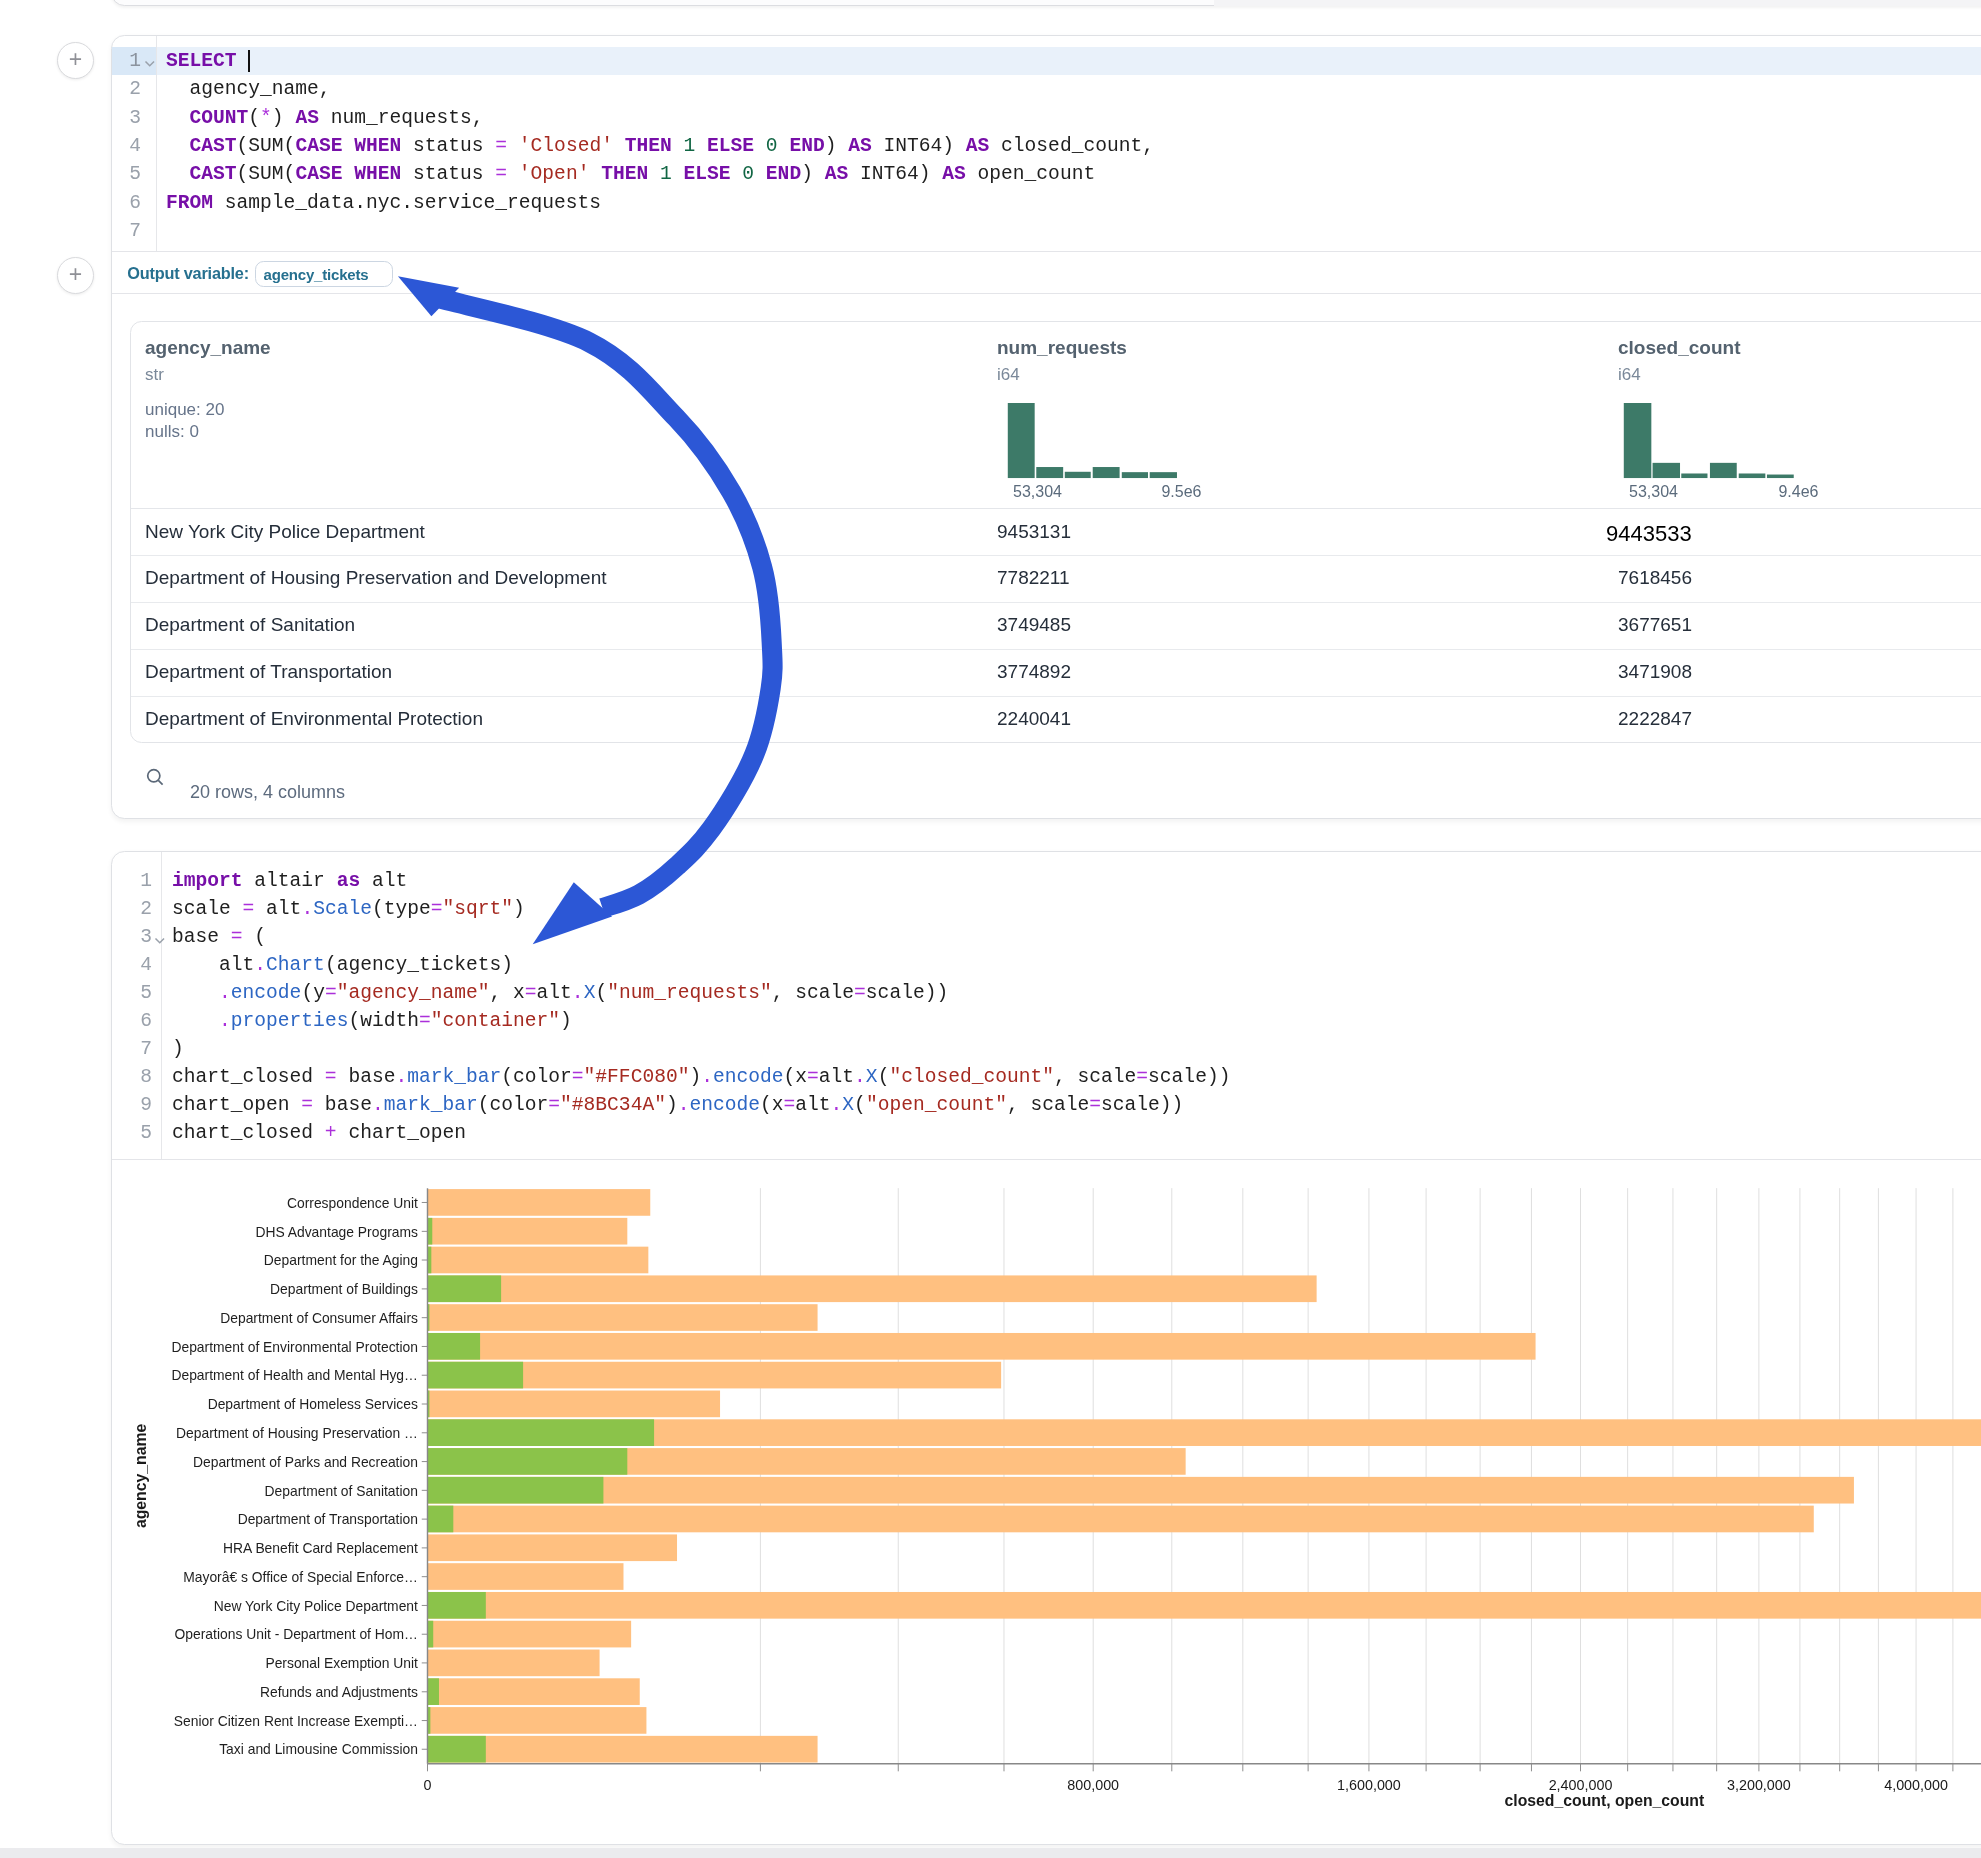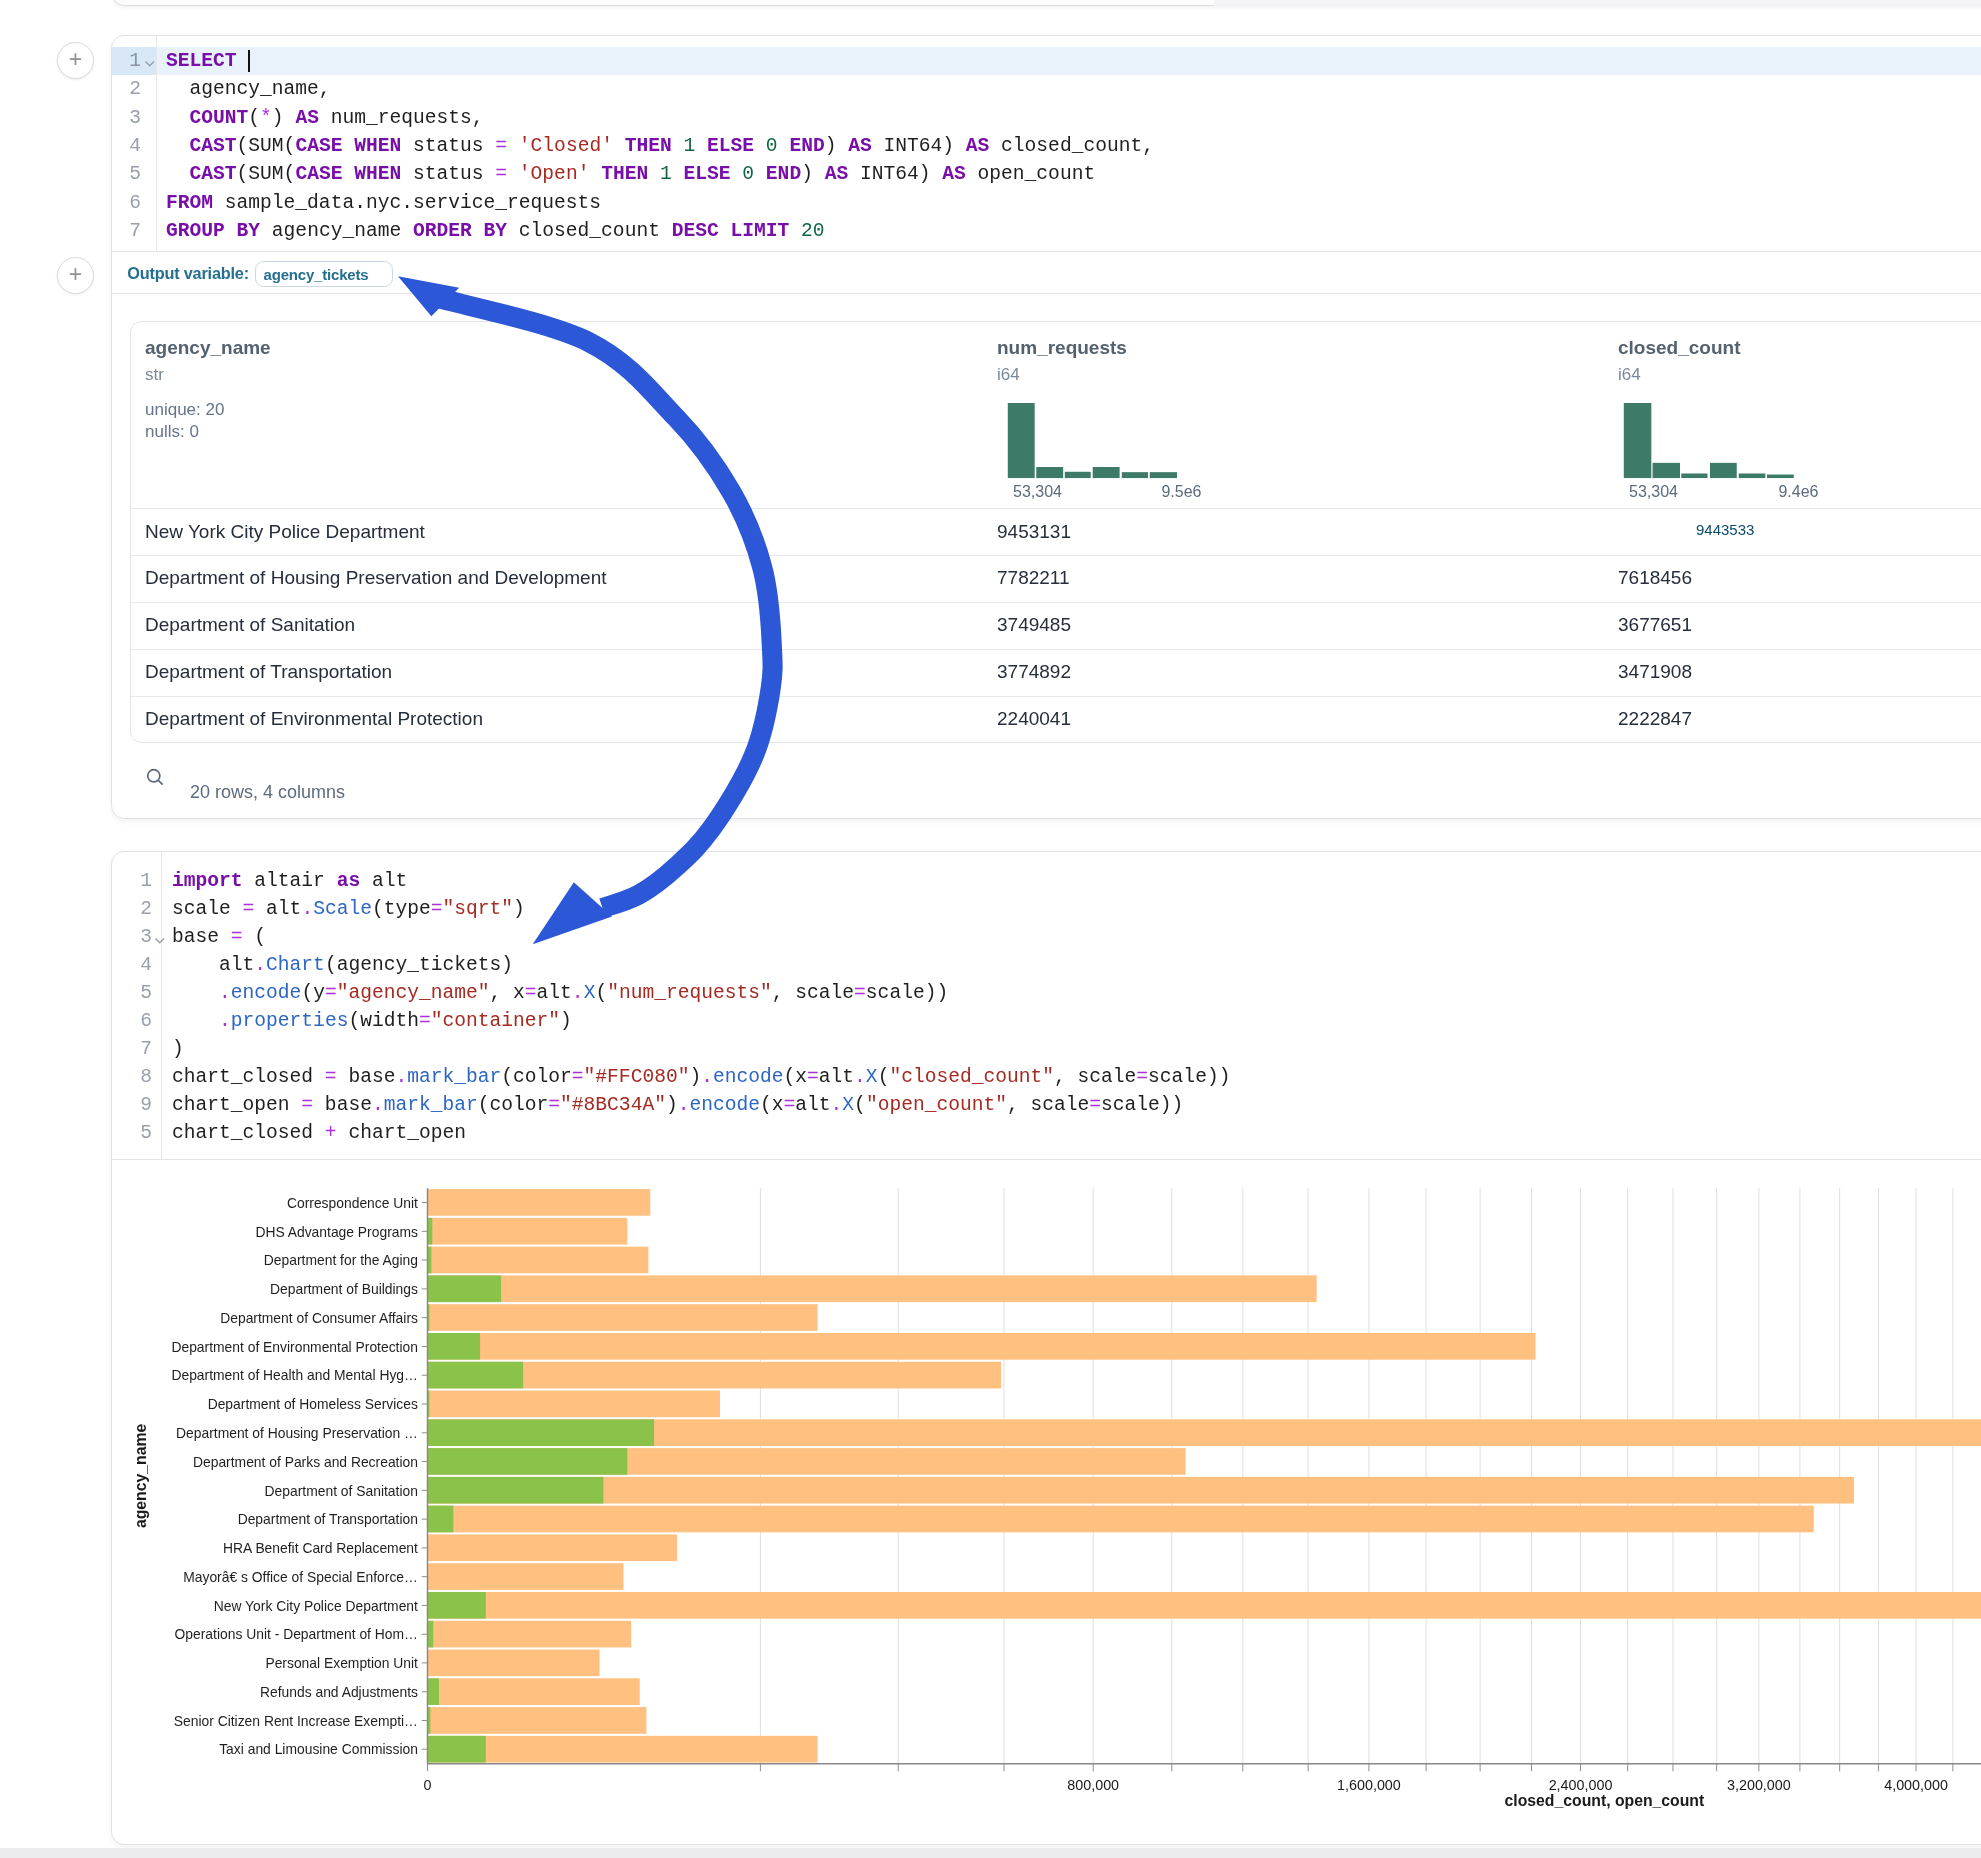--- a/index.html
+++ b/index.html
@@ -44,21 +44,20 @@
     <svg style="position:absolute;left:32px;top:24px;" width="11.5" height="7.6" viewBox="0 0 12 8">
         <path d="M1.5 1.5 L6 6 L10.5 1.5" stroke="#9aa1ab" stroke-width="1.6" fill="none"></path>
       </svg>
 
     <div class="cl" style="left:54px;top:11.2px;"><span class="kw">SELECT</span> </div>
     <div class="cl" style="left:54px;top:39px;">  agency_name,</div>
     <div class="cl" style="left:54px;top:68px;">  <span class="kw">COUNT</span>(<span class="op">*</span>) <span class="kw">AS</span> num_requests,</div>
     <div class="cl" style="left:54px;top:96px;">  <span class="kw">CAST</span>(SUM(<span class="kw">CASE</span> <span class="kw">WHEN</span> status <span class="op">=</span> <span class="str">'Closed'</span> <span class="kw">THEN</span> <span class="num">1</span> <span class="kw">ELSE</span> <span class="num">0</span> <span class="kw">END</span>) <span class="kw">AS</span> INT64) <span class="kw">AS</span> closed_count,</div>
     <div class="cl" style="left:54px;top:124px;">  <span class="kw">CAST</span>(SUM(<span class="kw">CASE</span> <span class="kw">WHEN</span> status <span class="op">=</span> <span class="str">'Open'</span> <span class="kw">THEN</span> <span class="num">1</span> <span class="kw">ELSE</span> <span class="num">0</span> <span class="kw">END</span>) <span class="kw">AS</span> INT64) <span class="kw">AS</span> open_count</div>
     <div class="cl" style="left:54px;top:153px;"><span class="kw">FROM</span> sample_data.nyc.service_requests</div>
-    <div class="cl" style="left:54px;top:181px;"><span class="kw">GROUP</span> <span class="kw">BY</span> agency_name <span class="kw">ORDER</span> <span class="kw">BY</span> closed_count <span class="kw">DESC</span> <span class="kw">LIMIT</span> <span class="num">20</span></div>
 
     <div style="position:absolute;left:136px;top:14px;width:1.5px;height:22px;background:#111;"></div>
 
     <div style="position:absolute;left:0;top:215px;width:100%;height:43px;border-top:1px solid #e4e5e9;border-bottom:1px solid #e4e5e9;box-sizing:border-box;"></div>
     <div style="position:absolute;left:15.3px;top:228px;font-size:16.3px;letter-spacing:-0.2px;font-weight:bold;color:#26708f;">Output variable: </div>
     <div style="position:absolute;left:143px;top:225px;width:138px;height:26px;border:1.4px solid #ccd6e2;border-radius:8.6px;box-sizing:border-box;overflow:hidden;">
         <span style="position:absolute;left:7.6px;top:3.8px;font-size:15px;letter-spacing:-0.2px;font-weight:bold;color:#26708f;white-space:nowrap;">agency_tickets</span>
       </div>
 
     <div style="position:absolute;left:18px;top:285px;width:1902px;height:422px;border:1.4px solid #e2e4e8;border-radius:11.5px;box-sizing:border-box;"></div>
@@ -93,21 +92,21 @@
         <rect x="91" y="63" width="28.2" height="16"></rect>
         <rect x="121.3" y="74.2" width="28" height="4.8"></rect>
         <rect x="151" y="75.3" width="28.2" height="3.7"></rect>
       </g>
     </svg>
     <div style="position:absolute;left:1484px;top:447px;width:115px;text-align:center;font-size:16px;color:#5b6b7c;">53,304</div>
     <div style="position:absolute;left:1629px;top:447px;width:115px;text-align:center;font-size:16px;color:#5b6b7c;">9.4e6</div>
 
     <div style="position:absolute;left:33px;top:485px;font-size:19px;color:#252e3a;">New York City Police Department</div>
     <div style="position:absolute;left:885px;top:485px;font-size:19px;color:#252e3a;">9453131</div>
-    <div style="position:absolute;left:1584px;top:485px;font-size:15px;color:#0c4a6e;">9443533</div>
+    <div style="position:absolute;left:1494px;top:485px;font-size:22px;color:#000000;">9443533</div>
     <div style="position:absolute;left:19px;top:519px;width:1900px;height:1px;background:#e8eaed;"></div>
     <div style="position:absolute;left:33px;top:531px;font-size:19px;color:#252e3a;">Department of Housing Preservation and Development</div>
     <div style="position:absolute;left:885px;top:531px;font-size:19px;color:#252e3a;">7782211</div>
     <div style="position:absolute;left:1506px;top:531px;font-size:19px;color:#252e3a;">7618456</div>
     <div style="position:absolute;left:19px;top:566px;width:1900px;height:1px;background:#e8eaed;"></div>
     <div style="position:absolute;left:33px;top:578px;font-size:19px;color:#252e3a;">Department of Sanitation</div>
     <div style="position:absolute;left:885px;top:578px;font-size:19px;color:#252e3a;">3749485</div>
     <div style="position:absolute;left:1506px;top:578px;font-size:19px;color:#252e3a;">3677651</div>
     <div style="position:absolute;left:19px;top:613px;width:1900px;height:1px;background:#e8eaed;"></div>
     <div style="position:absolute;left:33px;top:625px;font-size:19px;color:#252e3a;">Department of Transportation</div>

